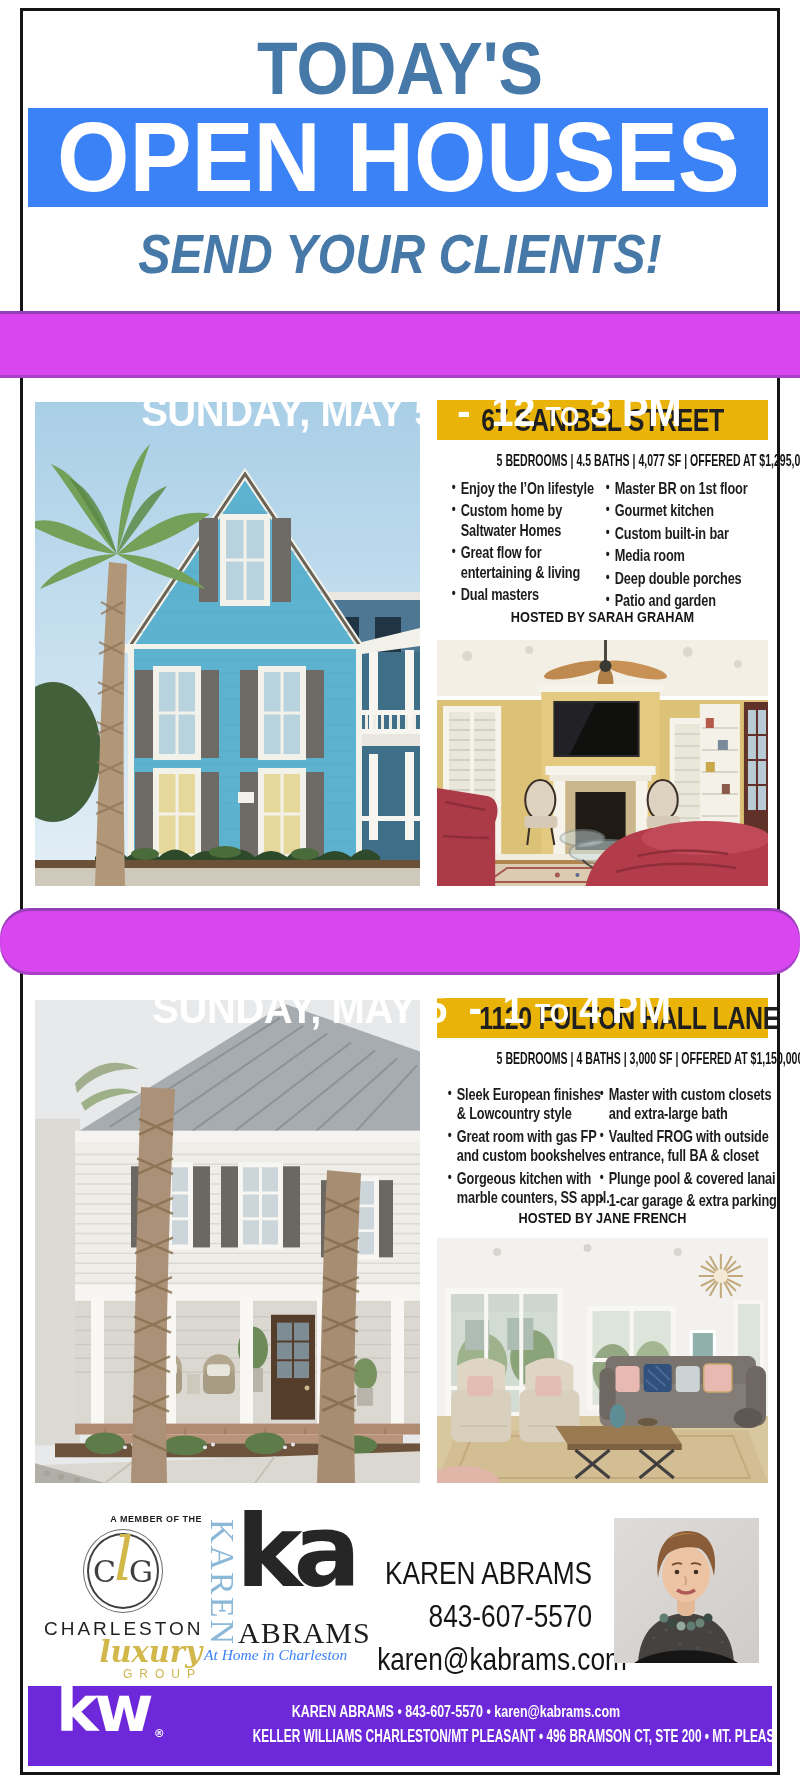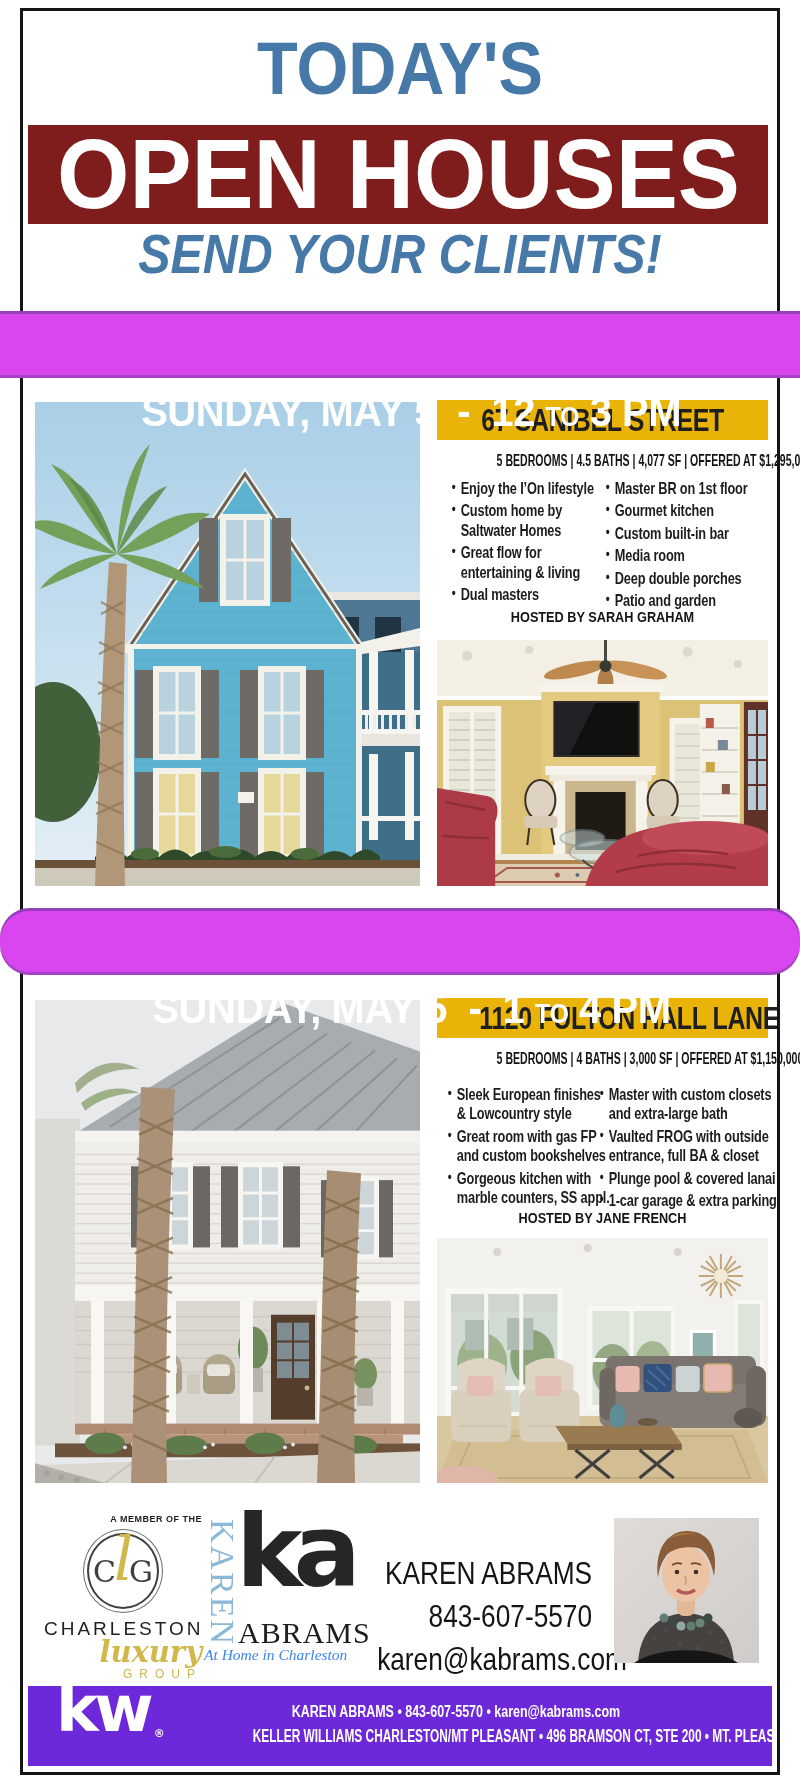--- a/index.html
+++ b/index.html
@@ -5,21 +5,21 @@
   * { margin:0; padding:0; box-sizing:border-box; }
   html,body { background:#ffffff; }
   body { font-family:"Liberation Sans", sans-serif; }
   .page { position:relative; width:800px; height:1783px; background:#ffffff; overflow:hidden; margin:0 auto; }
   .border-frame { position:absolute; left:20px; top:8px; right:20px; bottom:8px; border:3px solid #151515; z-index:6; pointer-events:none; }
 
   
   .kicker { position:absolute; left:0; top:26px; width:100%; text-align:center;
             font-size:74px; font-weight:bold; color:#4678a8; letter-spacing:0px;
             transform:scaleX(.9); transform-origin:50% 50%; }
-  .title-band { position:absolute; left:28px; top:125px; width:740px; height:99px; background:#7f1d1d;
+  .title-band { position:absolute; left:28px; top:108px; width:740px; height:99px; background:#3b82f6;
                 text-align:center; line-height:99px; z-index:2; }
   .title-text { display:inline-block; color:#ffffff; font-size:98px; font-weight:bold; letter-spacing:0;
                 transform:scaleX(.95); transform-origin:50% 50%; white-space:nowrap; }
   .subtitle { position:absolute; left:0; top:222px; width:100%; text-align:center; height:64px; line-height:64px;
               font-size:55px; font-style:italic; font-weight:bold; color:#4678a8;
               transform:scaleX(.88); transform-origin:50% 50%; white-space:nowrap; }
 
   
   .banner { position:absolute; left:0; width:800px; height:67px; background:#d946ef; z-index:7;
             text-align:center; line-height:67px;

